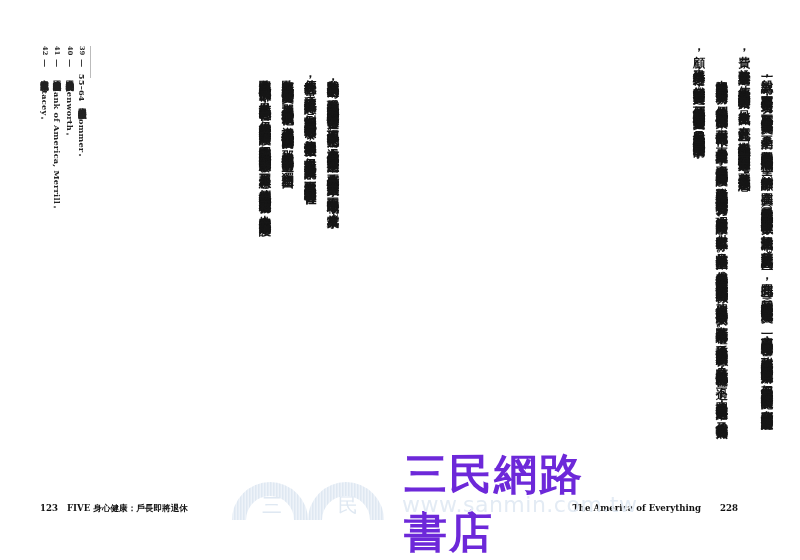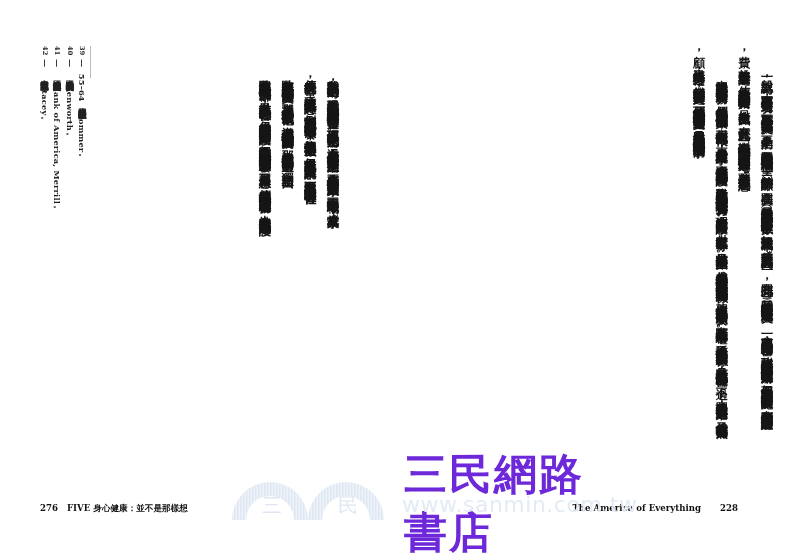--- a/index.html
+++ b/index.html
@@ -62,22 +62,22 @@
     </div>
 
     <div class="vtext left-body">
       <p>我觀察美國親友的生活時，發現有工作和孩子的人和兄弟姊妹輪流照顧年邁父母的情況很普遍，這個現象令我大吃一驚。還有一些人每個月付出幾千美元幫父母支應生活；有些正值青壯年的女性為了照顧年邁家人，不得不離開職場，放棄事業⁴²。</p>
       <p>在傳統的社會，這種安排也許不令人意外，例如媳婦可能必須每天為一家三代烹煮三餐，把公婆伺候得無微不至，但是對現代西方社會的多數人來說，大家並不渴望二十一世紀還活在那種社會裡。</p>
       <p>北歐家庭跟世界各地的人一樣深愛年邁的父母，那正是他們不希望父母被迫依賴他們，導致他們心生怨恨而減損親情關愛的原因，那樣的依賴破壞了每個相關者的自主、獨立和自由。</p>
       <p>北歐國家是全球人口老化最快的族群，世界各地許多高齡化社會，仍然期望子女幫助支付年邁父母的醫療照護，但北歐國家受到北歐式愛的理論及當代生活觀點的啟發，並不是那樣想。他們認為這個年代把老年照護視為基本社會服務，由社會來負責提供完整的老年照護</p>
     </div>
 
     <div class="footer footer-left">
-      <span class="pgno">276</span>
-      <span>FIVE 身心健康：並不是那樣想</span>
+      <span class="pgno">123</span>
+      <span>FIVE 身心健康：戶長即將退休</span>
     </div>
   </div>
 
   <div class="page page-right">
     <div class="vtext right-body">
       <p>一般認為，在美國要自己支付這一切，至少需要在退休前存一百萬美元。不幸的是，多數美國人的積蓄遠遠不到那個低標。二〇一三年的估計顯示，在美國，戶長即將退休（五十五到六十四歲）的家庭財產淨值中位數，扣除房屋和汽車，其實只比六萬美元高一些³⁹。在此同時，二〇一三年美國安養院的年費中位數超過八千美元⁴⁰。萬一美國老人完全耗光了積蓄，州政府專門提供給窮人的醫療補助計畫可能會發揮救濟效用，但那個老人通常需要搬到品質堪慮的安養設施，有些州刪減了醫療補助計畫的經費，並改變資格規定，使一些原本依賴該補助計畫的人失去資格，只能自生自滅。有鑑於此，也難怪一些研究把「退休後耗光積蓄」列為美國大眾最普遍的恐懼之一，甚至連有錢人也這麼想⁴¹。</p>
       <p>由於很多美國老人不可能自己支付需要的一切服務，他們的成年子女只好承擔起照顧他們的責任，不僅幫他們付帳單，更身兼居家護理幫手，還要幫他們協調及爭取醫療照護，這對自己也有家庭責任需要承擔的成年子女來說（包括養兒育女、管理家人的醫療照護、支付自家帳單等等），當然是額外的重擔。成年人和年邁父母往往需要為此協商出一種非常個人化又尷尬的角色對待關係，使習慣自主的年邁父母開始依賴子女，有時甚至為此痛苦不堪。這種子女和年邁父母之間的新關係，有時是拉近彼此感情的好機會，不過，美國生活的現實狀況通常是，成年子女也有幼兒需要照顧，生活已經分身乏術，金錢和時間上皆已超支，他們可能很樂於在週末及休假期間探望年邁父母，但是照顧父母的起居及幫他們支付帳單又是全然不同的事了。</p>
     </div>
 
     <div class="footer footer-right">

